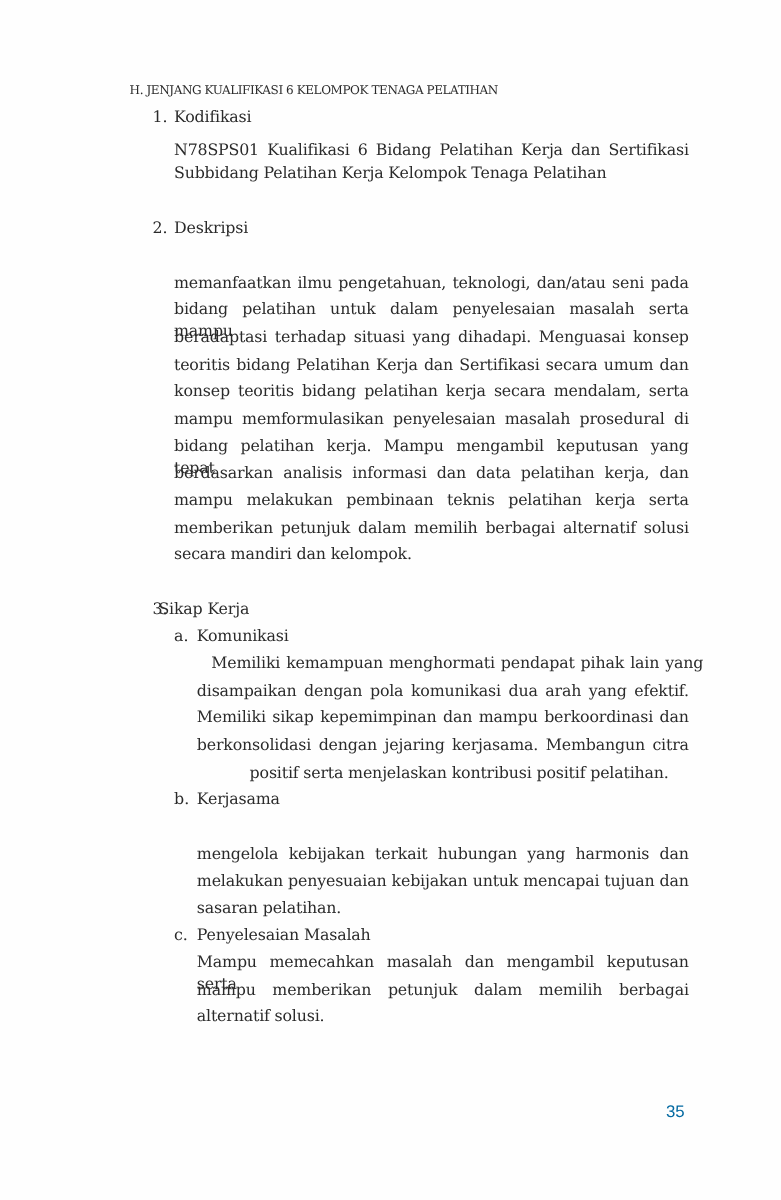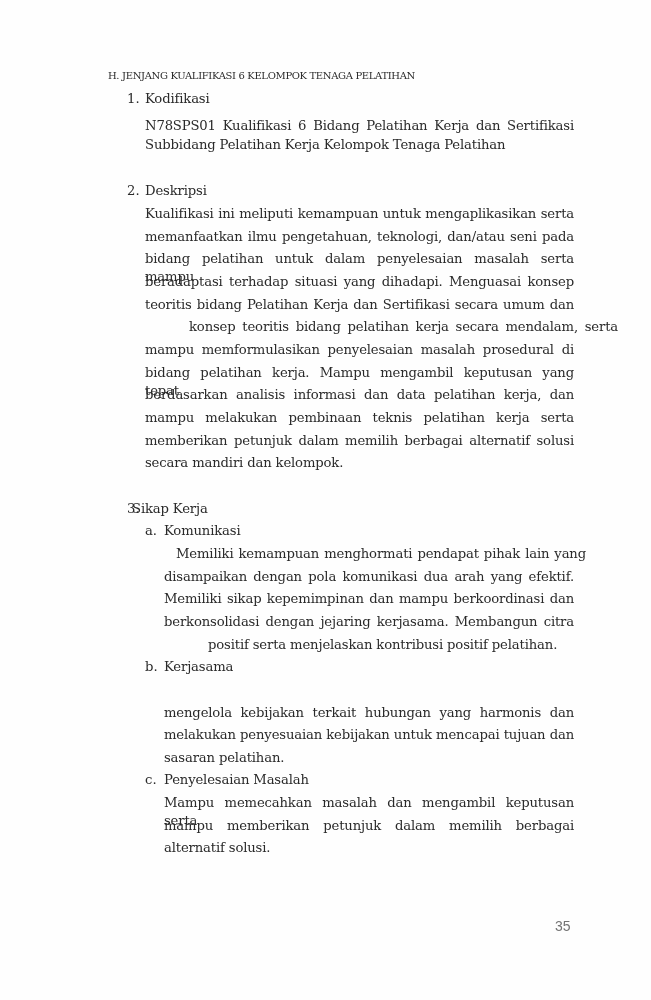--- a/index.html
+++ b/index.html
@@ -3,42 +3,41 @@
 <meta charset="utf-8">
 <style>
   html, body { margin: 0; padding: 0; background: #ffffff; }
   body { width: 651px; height: 1000px; position: relative; overflow: hidden;
          font-family: "DejaVu Serif", "Liberation Serif", serif; color: #2a2a2a; }
   .page { position: absolute; left: 0; top: 0; width: 651px; height: 1000px; background: #fefefe; }
   .line { position: absolute; font-size: 13.2px; line-height: 18px; white-space: nowrap; letter-spacing: -0.15px; }
   .just { text-align: justify; text-align-last: justify; white-space: normal; }
   .heading { left: 108px; top: 67px; font-size: 10px; letter-spacing: -0.35px; }
   .num { position: absolute; font-size: 13.2px; line-height: 18px; }
-  .pageno { position: absolute; left: 555px; top: 918px; font-family: "Liberation Sans", "DejaVu Sans", sans-serif; font-size: 14px; color: #737373; }
+  .pageno { position: absolute; left: 555px; top: 918px; font-family: "Liberation Sans", "DejaVu Sans", sans-serif; font-size: 14px; color: #0369a1; }
 </style>
 </head>
 <body>
 
 <div class="page">
 
   <div class="line heading">H. JENJANG KUALIFIKASI 6 KELOMPOK TENAGA PELATIHAN</div>
 
   <div class="num" style="left:127px;top:90px;">1.</div>
   <div class="line" style="left:145px;top:90px;">Kodifikasi</div>
   <div class="line just" style="left:145px;top:117px;width:429px;">N78SPS01 Kualifikasi 6 Bidang Pelatihan Kerja dan Sertifikasi</div>
   <div class="line" style="left:145px;top:136px;">Subbidang Pelatihan Kerja Kelompok Tenaga Pelatihan</div>
 
   <div class="num" style="left:127px;top:182px;">2.</div>
   <div class="line" style="left:145px;top:182px;">Deskripsi</div>
-  <div class="line just" style="left:145px;top:205px;width:429px;">Kualifikasi ini meliputi kemampuan untuk mengaplikasikan serta</div>
   <div class="line just" style="left:145px;top:228px;width:429px;">memanfaatkan ilmu pengetahuan, teknologi, dan/atau seni pada</div>
   <div class="line just" style="left:145px;top:250px;width:429px;">bidang pelatihan untuk dalam penyelesaian masalah serta mampu</div>
   <div class="line just" style="left:145px;top:273px;width:429px;">beradaptasi terhadap situasi yang dihadapi. Menguasai konsep</div>
   <div class="line just" style="left:145px;top:296px;width:429px;">teoritis bidang Pelatihan Kerja dan Sertifikasi secara umum dan</div>
-  <div class="line just" style="left:145px;top:318px;width:429px;margin-left:44px;">konsep teoritis bidang pelatihan kerja secara mendalam, serta</div>
+  <div class="line just" style="left:145px;top:318px;width:429px;">konsep teoritis bidang pelatihan kerja secara mendalam, serta</div>
   <div class="line just" style="left:145px;top:341px;width:429px;">mampu memformulasikan penyelesaian masalah prosedural di</div>
   <div class="line just" style="left:145px;top:364px;width:429px;">bidang pelatihan kerja. Mampu mengambil keputusan yang tepat</div>
   <div class="line just" style="left:145px;top:386px;width:429px;">berdasarkan analisis informasi dan data pelatihan kerja, dan</div>
   <div class="line just" style="left:145px;top:409px;width:429px;">mampu melakukan pembinaan teknis pelatihan kerja serta</div>
   <div class="line just" style="left:145px;top:432px;width:429px;">memberikan petunjuk dalam memilih berbagai alternatif solusi</div>
   <div class="line" style="left:145px;top:454px;">secara mandiri dan kelompok.</div>
 
   <div class="num" style="left:127px;top:500px;">3.</div>
   <div class="line" style="left:132px;top:500px;">Sikap Kerja</div>
 

